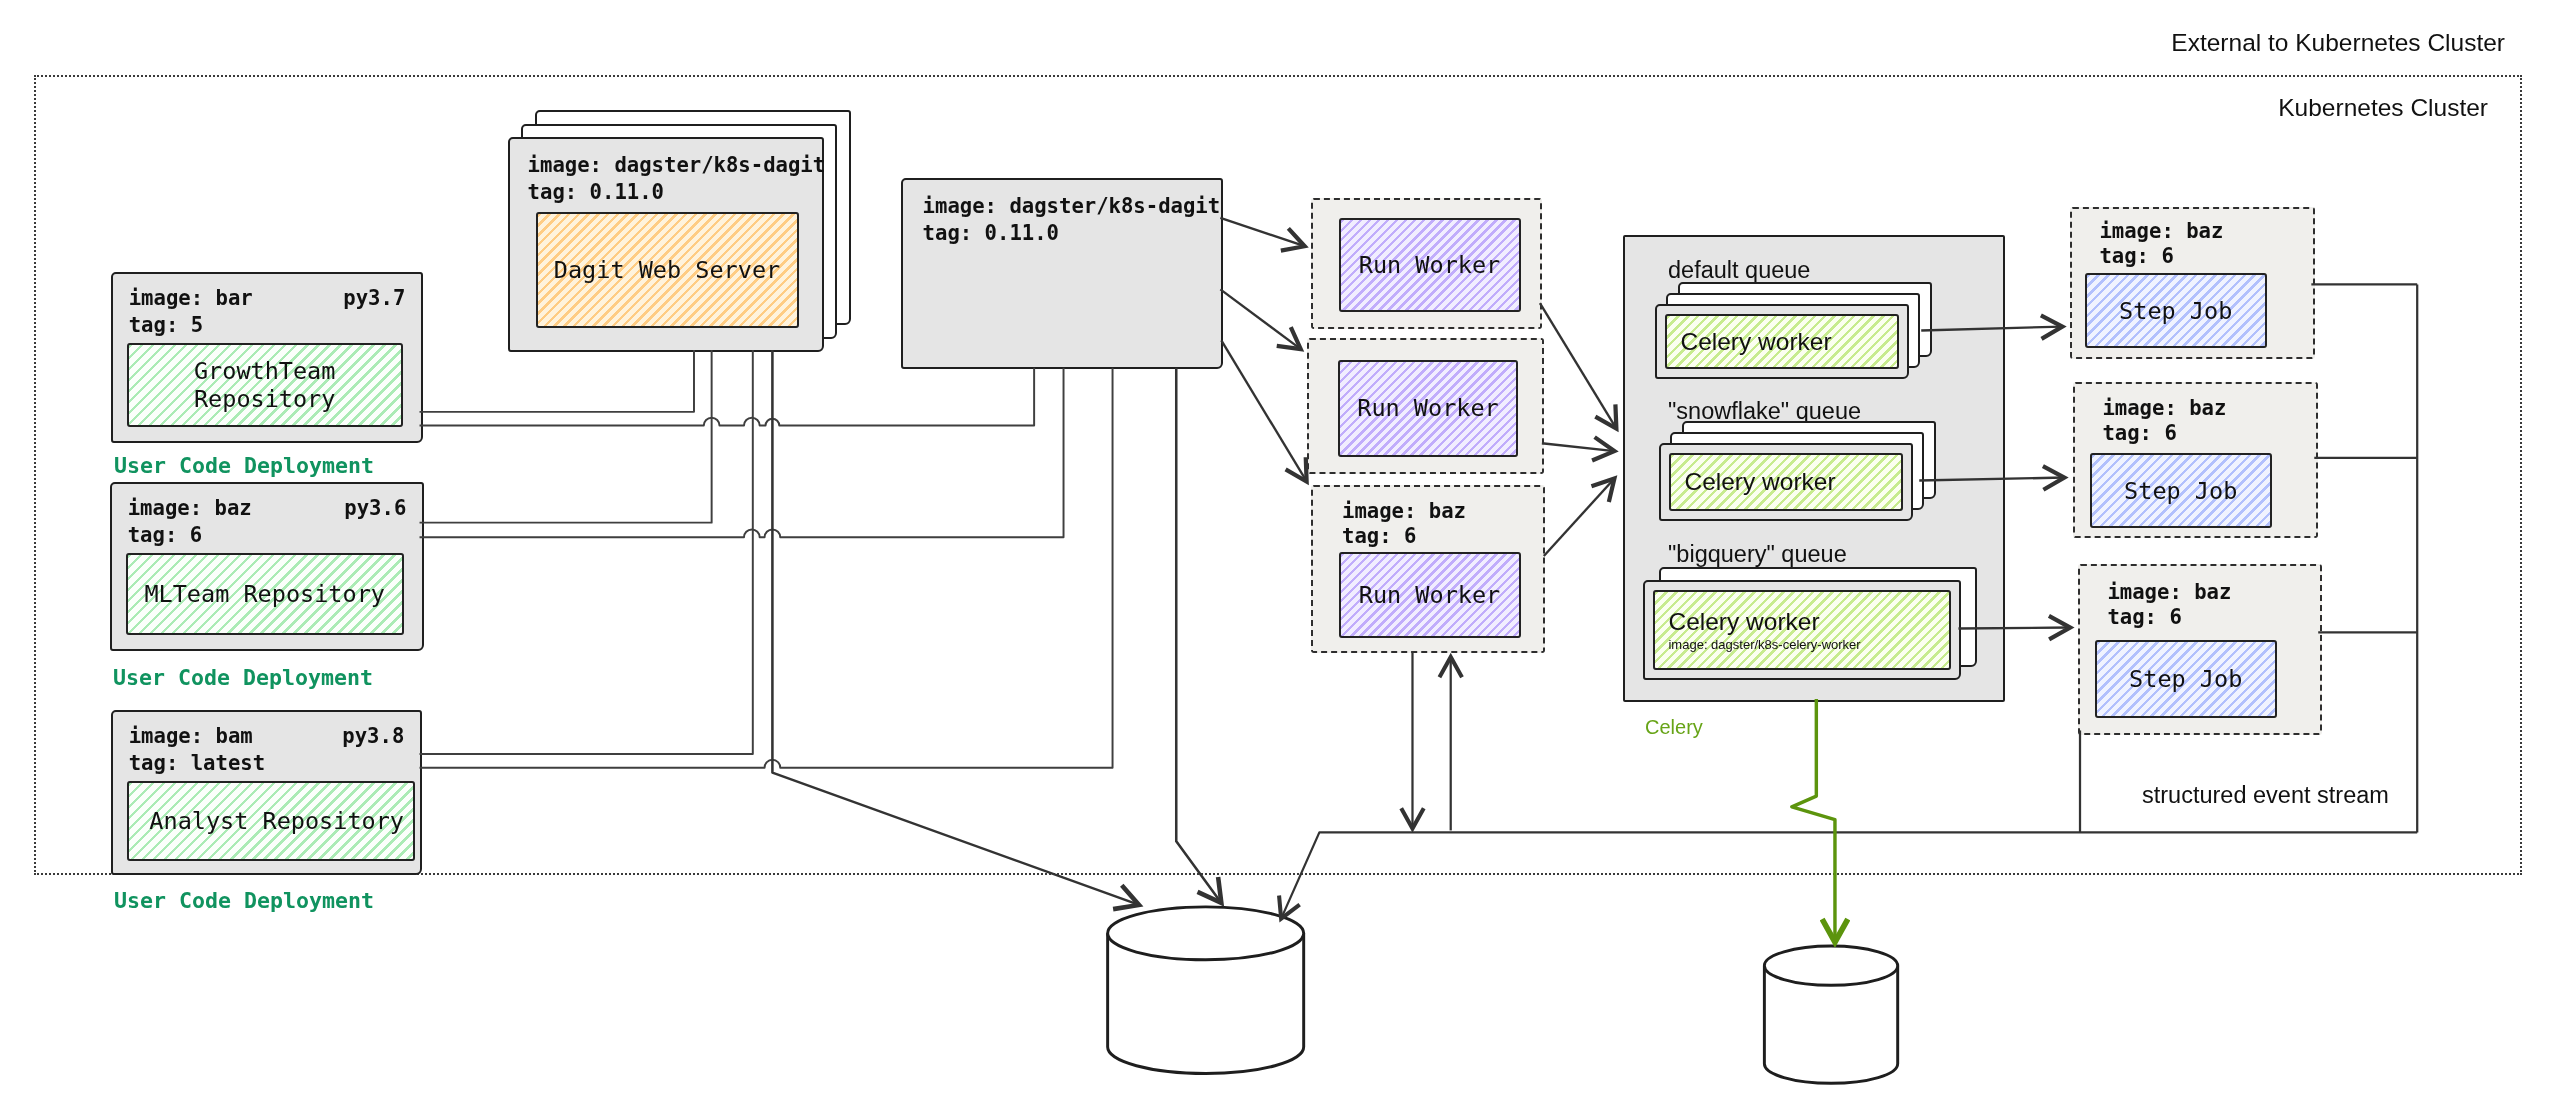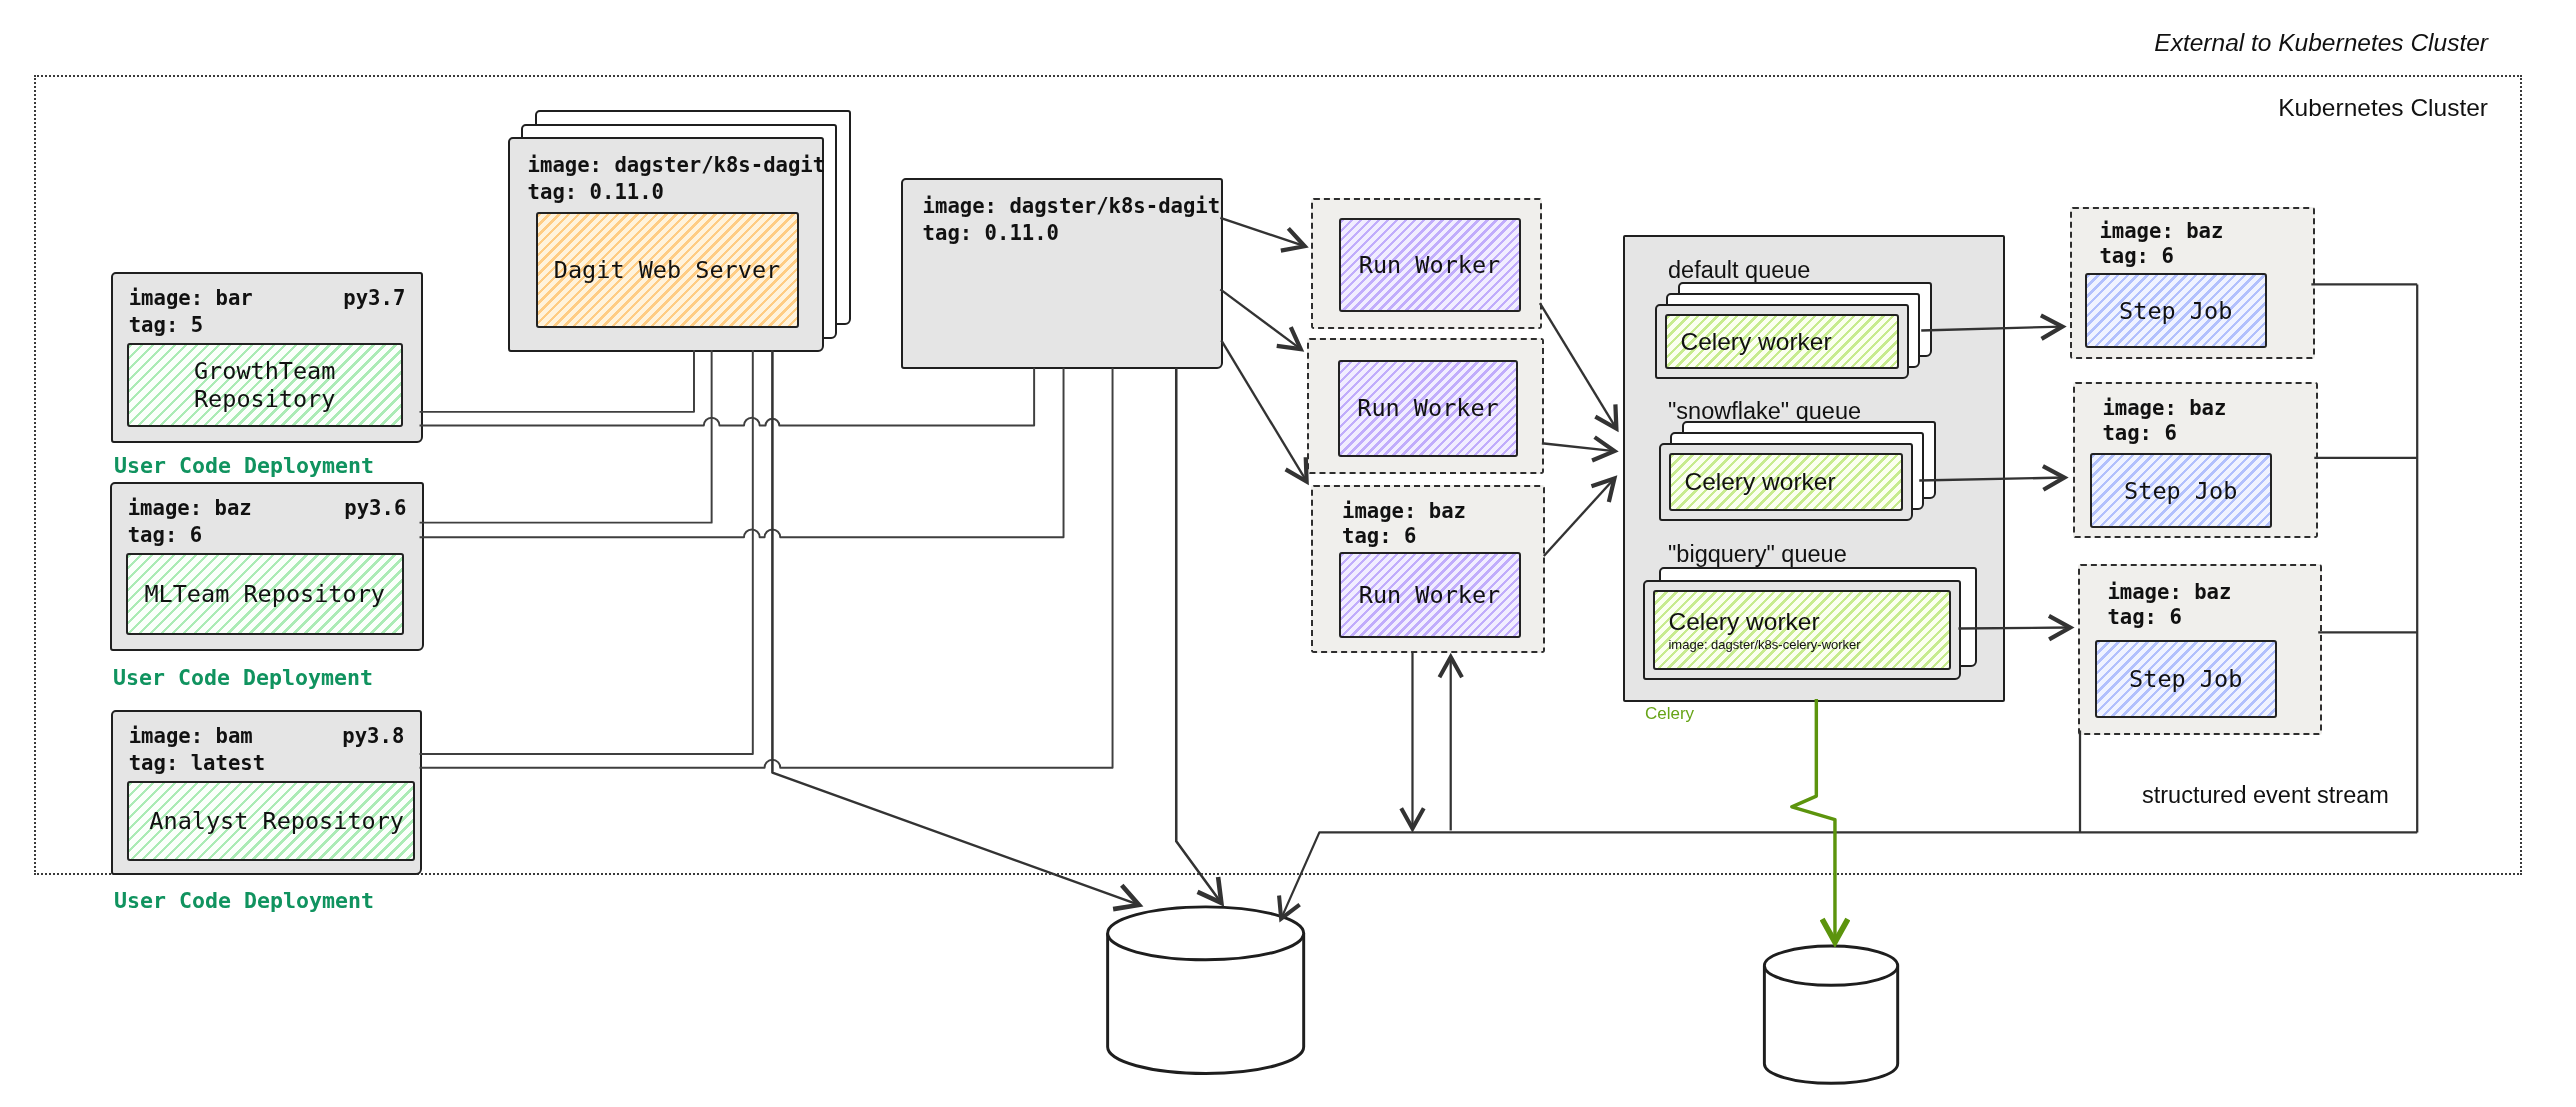--- a/index.html
+++ b/index.html
@@ -27,31 +27,31 @@
   
   .mrow{position:absolute;font-family:"DejaVu Sans Mono",monospace;font-size:20.6px;
         font-weight:bold;color:#111;white-space:nowrap;}
   .mrow .right{position:absolute;right:0;top:0;}
   .caption{position:absolute;font-family:"DejaVu Sans Mono",monospace;font-size:21.6px;
            font-weight:bold;color:#10935f;white-space:nowrap;margin-top:14px;}
   .qlabel{position:absolute;font-size:23.5px;color:#111;white-space:nowrap;}
   .wlabel{font-size:24.5px;color:#111;text-align:left;line-height:1.25;}
   .wimg{font-size:13px;}
   .dblabel{position:absolute;font-size:25.5px;color:#111;text-align:center;}
-  .celery-cap{position:absolute;font-size:17px;color:#67a417;white-space:nowrap;}
+  .celery-cap{position:absolute;font-size:20px;color:#67a417;white-space:nowrap;margin-top:12px;}
   .stream-lab{position:absolute;font-size:23.5px;color:#111;white-space:nowrap;}
   svg.wires{position:absolute;left:0;top:0;pointer-events:none;}
 </style>
 </head>
 <body>
 
 <div id="canvas">
 
   <div class="cluster-box"></div>
-  <div class="frame-label" style="right:88px;top:29px;font-style:italic;">External to Kubernetes Cluster</div>
+  <div class="frame-label" style="right:71px;top:29px;">External to Kubernetes Cluster</div>
   <div class="frame-label" style="right:88px;top:94px;">Kubernetes Cluster</div>
 
   <div class="sbox" style="left:111px;top:272px;width:308px;height:167px;">
     <div class="mrow" style="left:15.7px;top:11.8px;right:15.7px;">
       <span>image: bar</span>
       <span class="right">py3.7</span>
     </div>
     <div class="mrow" style="left:15.7px;top:39px;">tag: 5</div>
     <div class="hatch h-green" style="left:13.7px;top:69px;width:272px;height:80px;">GrowthTeam Repository</div>
   </div>

